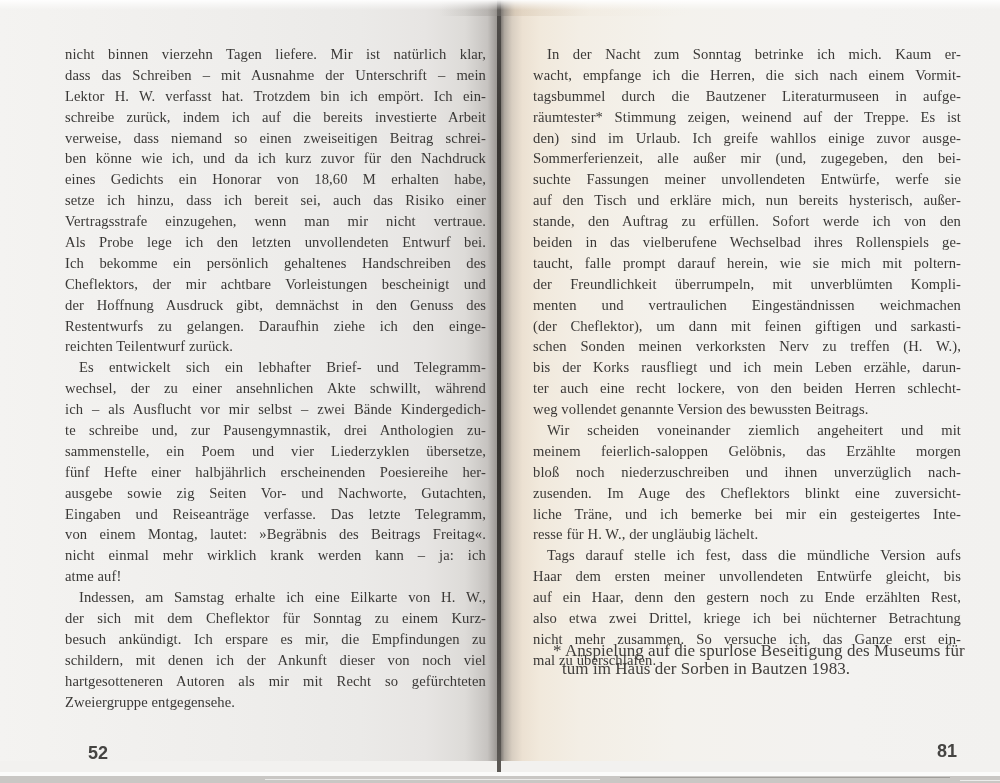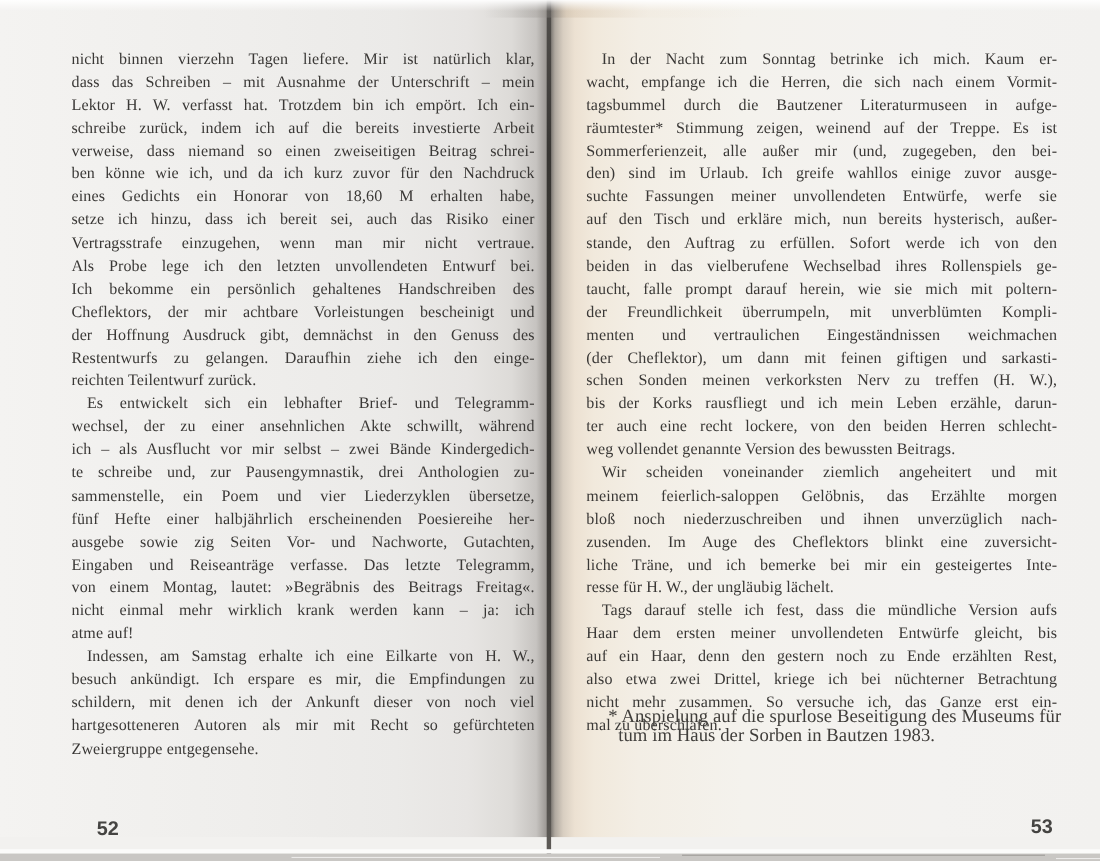--- a/index.html
+++ b/index.html
@@ -93,36 +93,37 @@
         <div class="line">ich – als Ausflucht vor mir selbst – zwei Bände Kindergedich-</div>
         <div class="line">te schreibe und, zur Pausengymnastik, drei Anthologien zu-</div>
         <div class="line">sammenstelle, ein Poem und vier Liederzyklen übersetze,</div>
         <div class="line">fünf Hefte einer halbjährlich erscheinenden Poesiereihe her-</div>
         <div class="line">ausgebe sowie zig Seiten Vor- und Nachworte, Gutachten,</div>
         <div class="line">Eingaben und Reiseanträge verfasse. Das letzte Telegramm,</div>
         <div class="line">von einem Montag, lautet: »Begräbnis des Beitrags Freitag«.</div>
         <div class="line">nicht einmal mehr wirklich krank werden kann – ja: ich</div>
         <div class="line par-end">atme auf!</div>
         <div class="line indent">Indessen, am Samstag erhalte ich eine Eilkarte von H. W.,</div>
+        <div class="line">der sich mit dem Cheflektor für Sonntag zu einem Kurz-</div>
         <div class="line">besuch ankündigt. Ich erspare es mir, die Empfindungen zu</div>
         <div class="line">schildern, mit denen ich der Ankunft dieser von noch viel</div>
         <div class="line">hartgesotteneren Autoren als mir mit Recht so gefürchteten</div>
         <div class="line par-end">Zweiergruppe entgegensehe.</div>
       </div>
     <div id="page-number-left" class="page-number">52</div>
   </div>
 
   <div id="right-page" class="page">
     <div id="right-text" class="textblock">
         <div class="line indent">In der Nacht zum Sonntag betrinke ich mich. Kaum er-</div>
         <div class="line">wacht, empfange ich die Herren, die sich nach einem Vormit-</div>
         <div class="line">tagsbummel durch die Bautzener Literaturmuseen in aufge-</div>
         <div class="line">räumtester* Stimmung zeigen, weinend auf der Treppe. Es ist</div>
+        <div class="line">den) sind im Urlaub. Ich greife wahllos einige zuvor ausge-</div>
         <div class="line">Sommerferienzeit, alle außer mir (und, zugegeben, den bei-</div>
-        <div class="line">den) sind im Urlaub. Ich greife wahllos einige zuvor ausge-</div>
         <div class="line">suchte Fassungen meiner unvollendeten Entwürfe, werfe sie</div>
         <div class="line">auf den Tisch und erkläre mich, nun bereits hysterisch, außer-</div>
         <div class="line">stande, den Auftrag zu erfüllen. Sofort werde ich von den</div>
         <div class="line">beiden in das vielberufene Wechselbad ihres Rollenspiels ge-</div>
         <div class="line">taucht, falle prompt darauf herein, wie sie mich mit poltern-</div>
         <div class="line">der Freundlichkeit überrumpeln, mit unverblümten Kompli-</div>
         <div class="line">menten und vertraulichen Eingeständnissen weichmachen</div>
         <div class="line">(der Cheflektor), um dann mit feinen giftigen und sarkasti-</div>
         <div class="line">schen Sonden meinen verkorksten Nerv zu treffen (H. W.),</div>
         <div class="line">bis der Korks rausfliegt und ich mein Leben erzähle, darun-</div>
@@ -138,21 +139,21 @@
         <div class="line">Haar dem ersten meiner unvollendeten Entwürfe gleicht, bis</div>
         <div class="line">auf ein Haar, denn den gestern noch zu Ende erzählten Rest,</div>
         <div class="line">also etwa zwei Drittel, kriege ich bei nüchterner Betrachtung</div>
         <div class="line">nicht mehr zusammen. So versuche ich, das Ganze erst ein-</div>
         <div class="line par-end">mal zu überschlafen.</div>
       </div>
     <div id="footnote">
         <div class="line">* Anspielung auf die spurlose Beseitigung des Museums für sorbisches Schrift-</div>
         <div class="line">tum im Haus der Sorben in Bautzen 1983.</div>
       </div>
-    <div id="page-number-right" class="page-number">53</div>
+    <div id="page-number-right" class="page-number">81</div>
   </div>
 
   <div id="gutter-line"></div>
   <div id="gutter-top-shade"></div>
   <div id="top-edge"></div>
   <div id="bottom-white-edge"></div>
   <div id="bottom-block-edge">
     <div class="edge-line-light" style="left:265px; bottom:3px; width:335px;"></div>
     <div class="edge-line-light" style="left:960px; bottom:2px; width:40px;"></div>
     <div class="edge-line-dark" style="left:620px; bottom:5px; width:330px;"></div>

